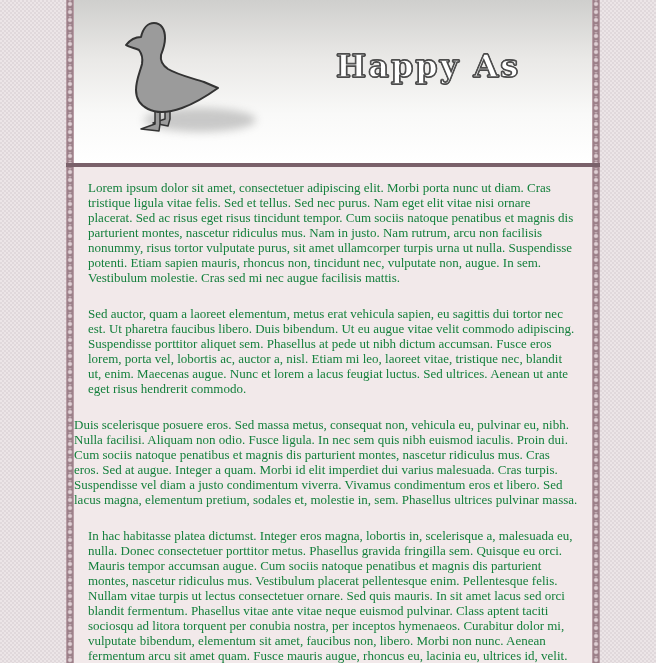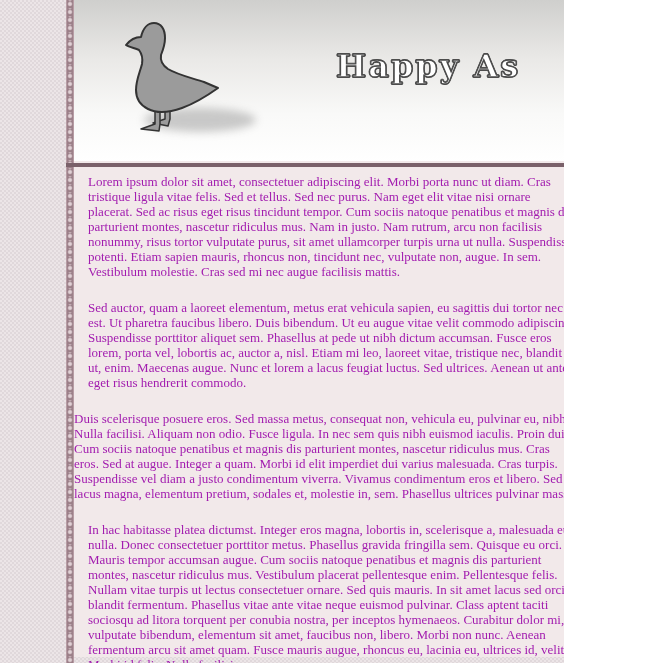--- a/index.html
+++ b/index.html
@@ -1,17 +1,17 @@
 <!DOCTYPE html>
 <html><head>
 <meta charset="utf-8">
 <style>
   html,body { margin:0; padding:0; }
   .page {
-    position:relative; width:564px; height:663px; overflow:hidden;
+    position:relative; width:656px; height:663px; overflow:hidden;
     background-color:#ece5e7;
     background-image: conic-gradient(#e0d8db 25%, transparent 0 50%, #e0d8db 0 75%, transparent 0);
     background-size:4px 4px;
     font-family:"Liberation Serif", serif;
   }
   .chain {
     position:absolute; top:0; bottom:0; width:8px;
     background-color:#9c8089;
     background-image:
       radial-gradient(circle at 50% 50%, #e0d0d5 0 1.3px, rgba(224,208,213,0.5) 2px, transparent 2.7px),
@@ -43,24 +43,24 @@
   .logo-line2 {
     font-size:80px; line-height:1; letter-spacing:6px; margin-top:-12px;
     -webkit-text-stroke:1.6px #4a4a4a;
     text-shadow:-1px 0 #555, 1px 0 #555, 0 -1px #555, 0 1px #555;
   }
   .divider {
     position:absolute; left:-8px; top:163px; width:534px; height:4px;
     background:#7a616a; z-index:4;
   }
   .article {
-    position:absolute; left:0; top:161px; width:518px; height:496px;
+    position:absolute; left:0; top:167px; width:518px; height:496px;
     background:#f2e9ea; box-sizing:border-box;
     padding:13px 14px 0 14px;
-    color:#a21caf; font-size:13px; line-height:15px;
+    color:#15803d; font-size:13px; line-height:15px;
   }
   .article p { margin:0 0 21px 0; }
   .article p.outdent { margin-left:-14px; }
 </style>
 </head>
 <body>
 
 <div class="page">
 
   <div class="chain chain-left"></div>

